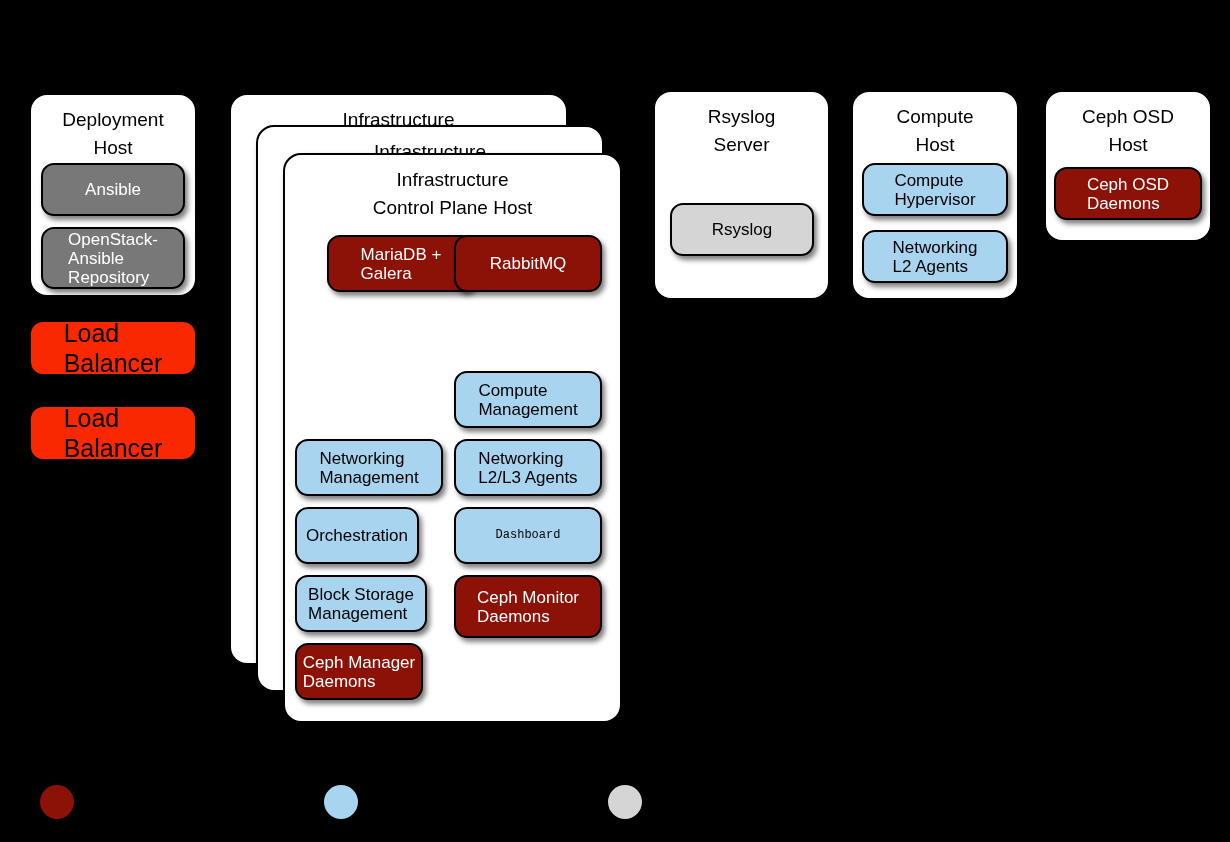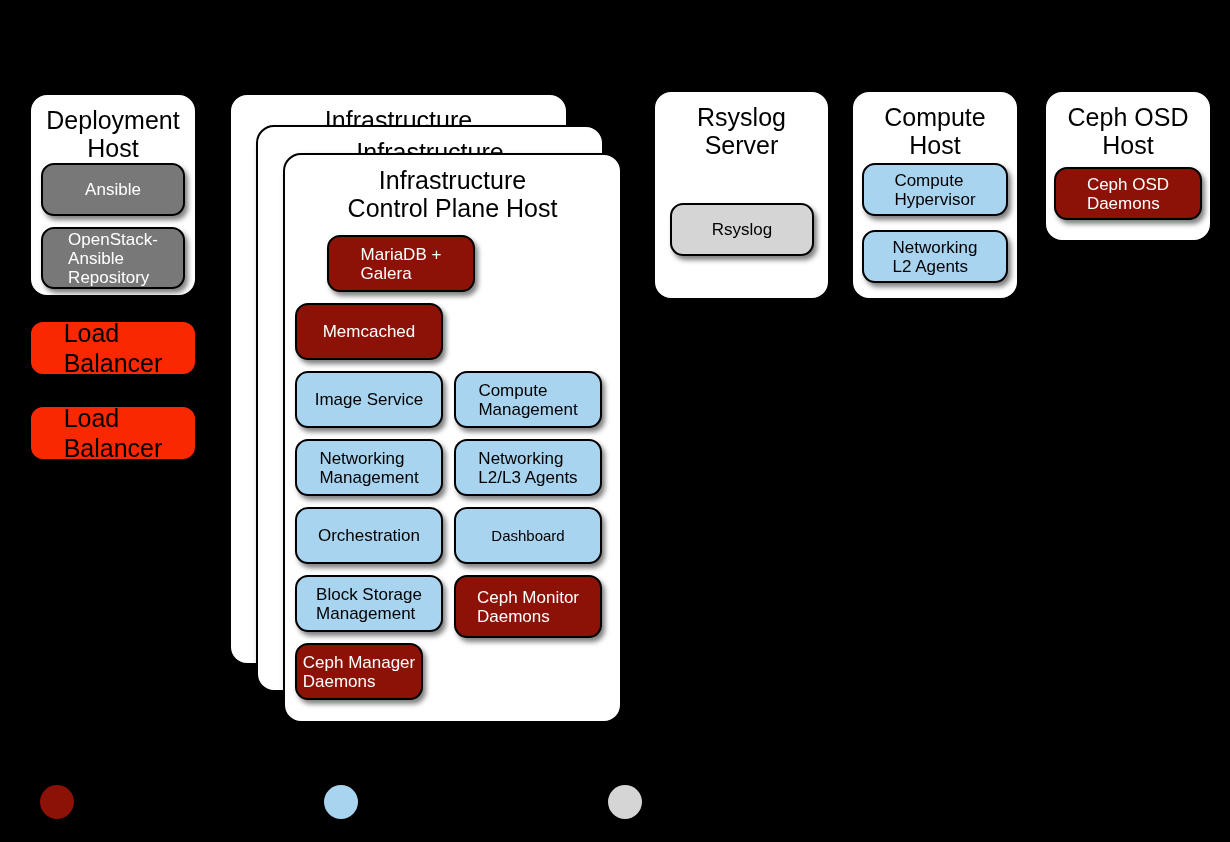--- a/index.html
+++ b/index.html
@@ -28,21 +28,21 @@
     position: absolute;
     background: #ffffff;
     border: 2px solid #000000;
     border-radius: 18px;
     box-sizing: border-box;
     box-shadow: 4px 5px 7px rgba(0,0,0,0.55);
   }
   .host-title {
     text-align: center;
     color: #000000;
-    font-size: 25px;
+    font-size: 19px;
     line-height: 28px;
     font-weight: normal;
     white-space: pre-line;
     padding-top: 11px;
   }
 
   
   .pill {
     position: absolute;
     border: 2.5px solid #000000;
@@ -101,36 +101,35 @@
     <div class="host-title">Infrastructure</div>
   </div>
 
   <div class="host-card" style="left:283px; top:153px; width:339px; height:570px;">
     <div class="host-title">Infrastructure
 Control Plane Host</div>
   </div>
 
   <div class="pill ceph" style="left:295px; top:235px; width:148px; height:57px; font-size:17px;margin-left:32px;">MariaDB +
 Galera</div>
+  <div class="pill ceph" style="left:454px; top:235px; width:148px; height:57px; font-size:17px;">RabbitMQ</div>
 
-  <div class="pill ceph" style="left:295px; top:303px; width:148px; height:57px; font-size:17px;">Memcached</div>
 
-  <div class="pill blue" style="left:295px; top:371px; width:148px; height:57px; font-size:17px;">Image Service</div>
   <div class="pill blue" style="left:454px; top:371px; width:148px; height:57px; font-size:17px;">Compute
 Management</div>
 
   <div class="pill blue" style="left:295px; top:439px; width:148px; height:57px; font-size:17px;">Networking
 Management</div>
   <div class="pill blue" style="left:454px; top:439px; width:148px; height:57px; font-size:17px;">Networking
 L2/L3 Agents</div>
 
-  <div class="pill blue" style="left:295px; top:507px; width:148px; height:57px; font-size:17px;">Orchestration</div>
-  <div class="pill blue" style="left:454px; top:507px; width:148px; height:57px; font-size:15px;">Dashboard</div>
+  <div class="pill blue" style="left:295px; top:507px; width:124px; height:57px; font-size:17px;">Orchestration</div>
+  <div class="pill blue" style="left:454px; top:507px; width:148px; height:57px; font-size:12px;font-family:Liberation Mono, monospace;">Dashboard</div>
 
-  <div class="pill blue" style="left:295px; top:575px; width:148px; height:57px; font-size:17px;">Block Storage
+  <div class="pill blue" style="left:295px; top:575px; width:132px; height:57px; font-size:17px;">Block Storage
 Management</div>
   <div class="pill ceph" style="left:454px; top:575px; width:148px; height:63px; font-size:17px;">Ceph Monitor
 Daemons</div>
 
   <div class="pill ceph" style="left:295px; top:643px; width:128px; height:57px; font-size:17px;">Ceph Manager
 Daemons</div>
 
   <div class="host-card" style="left:653px; top:90px; width:177px; height:210px;">
     <div class="host-title">Rsyslog
 Server</div>

